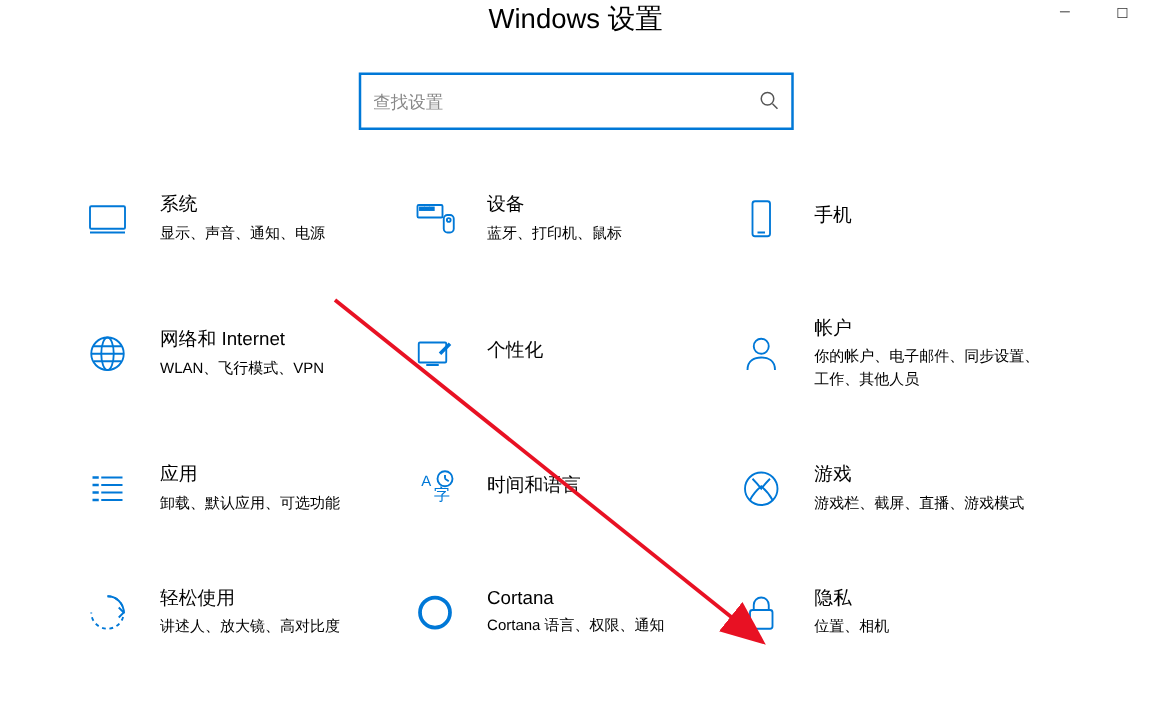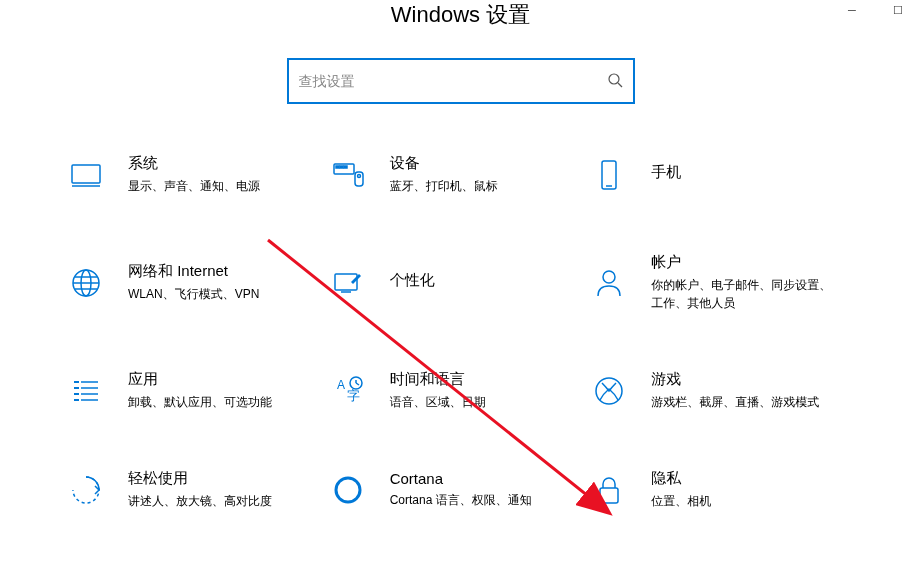--- a/index.html
+++ b/index.html
@@ -239,21 +239,20 @@
       <svg viewBox="0 0 34 34">
           <text x="6" y="15" font-size="12" fill="#0078d7" stroke="none" font-family="sans-serif">A</text>
           <text x="16" y="26" font-size="13" fill="#0078d7" stroke="none" font-family="sans-serif">字</text>
           <circle cx="25" cy="9" r="6"></circle>
           <line x1="25" y1="6" x2="25" y2="9"></line>
           <line x1="25" y1="9" x2="28" y2="11"></line>
         </svg>
     </div>
     <div class="tile-text">
       <div class="tile-title">时间和语言</div>
-      <div class="tile-desc">语音、区域、日期</div>
     </div>
   </div>
 
   <div class="tile">
     <div class="tile-icon">
       <svg viewBox="0 0 34 34">
           <circle cx="17" cy="17" r="13"></circle>
           <path d="M10 9 C14 13 17 17 17 17 C17 17 20 13 24 9"></path>
           <path d="M8 26 C11 20 17 15 17 15 C17 15 23 20 26 26"></path>
         </svg>

